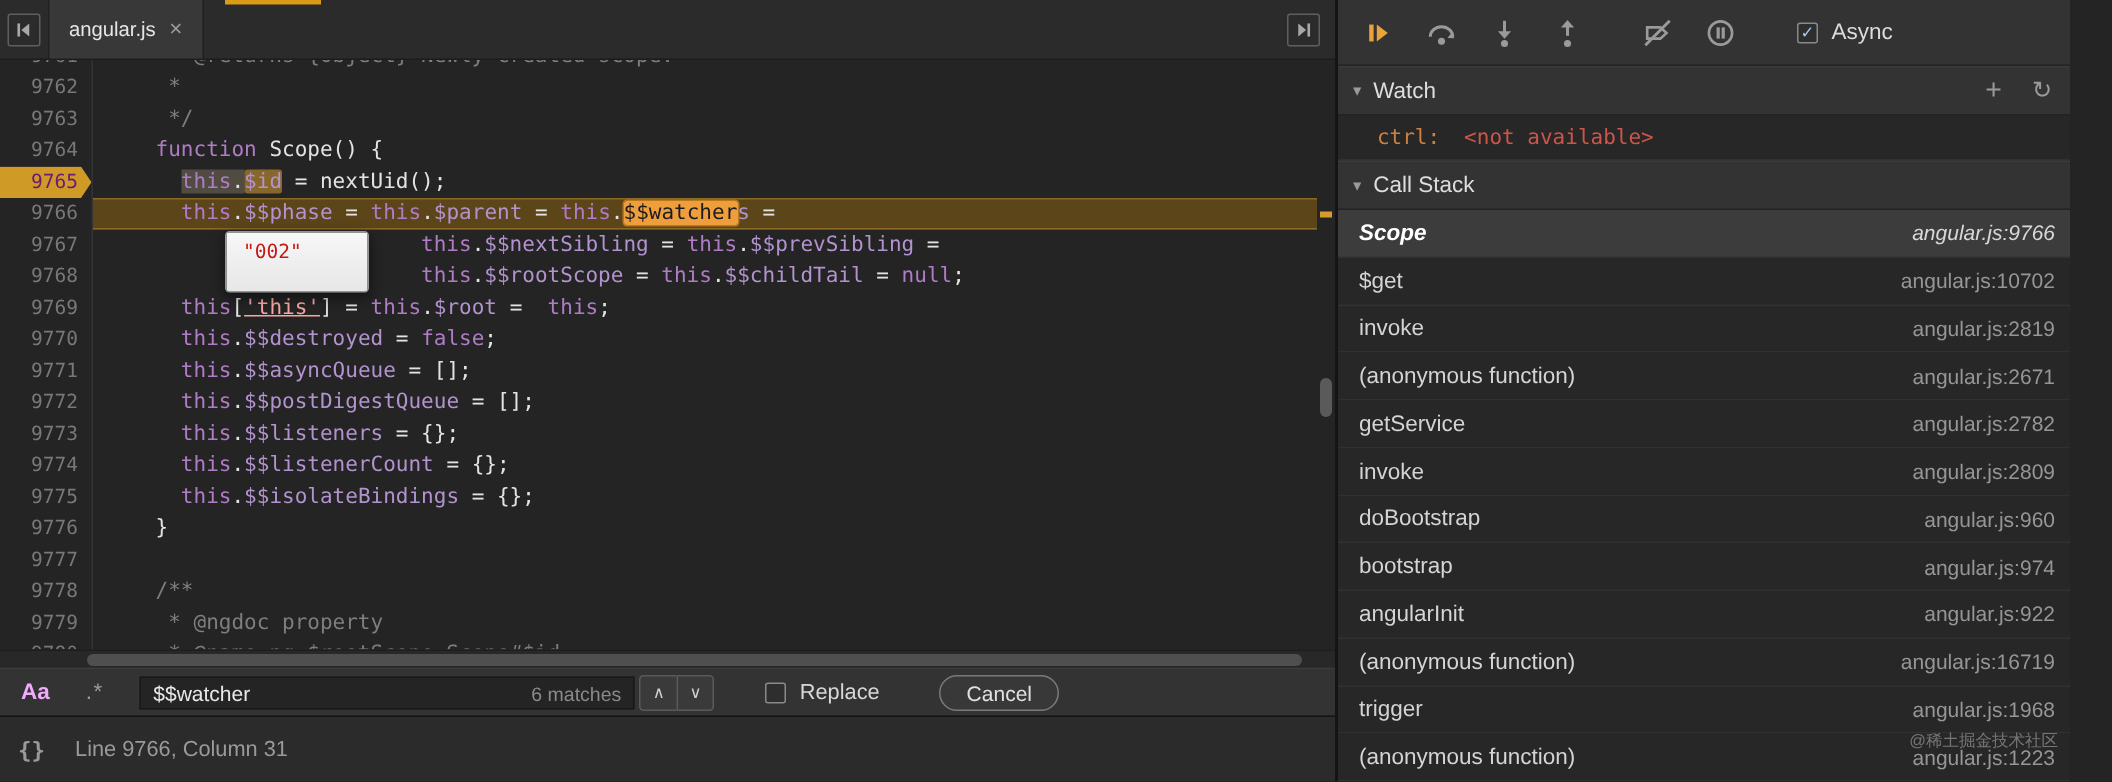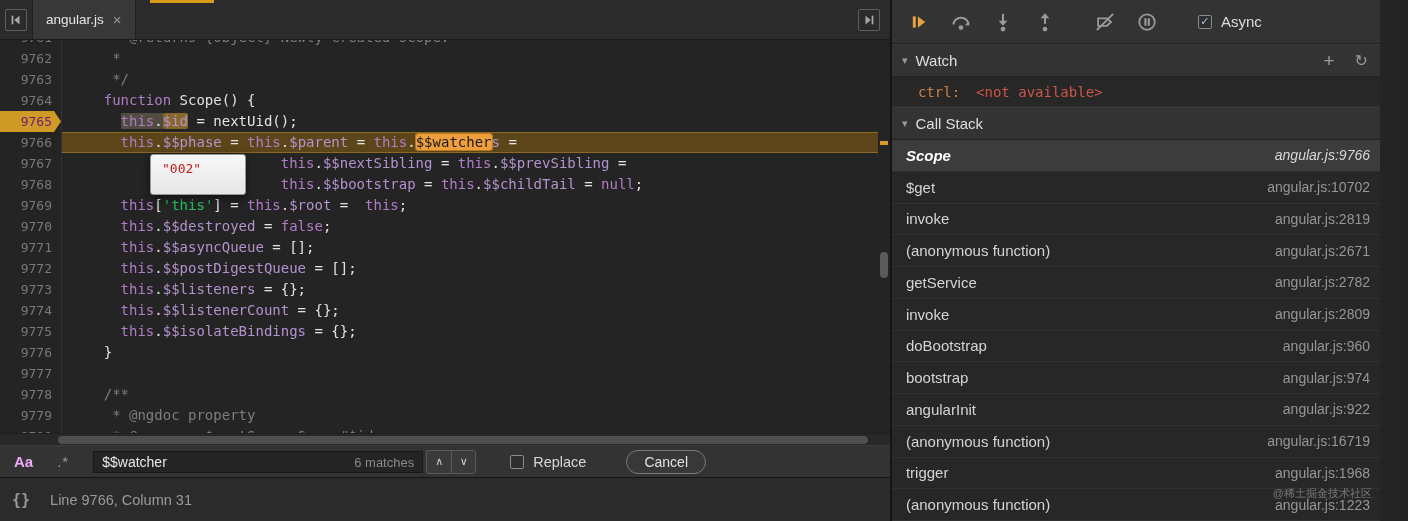--- a/index.html
+++ b/index.html
@@ -29,21 +29,21 @@
            font:13px/21px "DejaVu Sans Mono", monospace; }
   .gline.marked { padding-right:0; }
   .gline.marked span { display:inline-block; width:100%; background:#cf9a26; color:#701a75;
                        clip-path:polygon(0 0, calc(100% - 7px) 0, 100% 50%, calc(100% - 7px) 100%, 0 100%);
                        padding-right:9px; }
   .code { flex:1; padding-left:8px; min-width:0; }
   .cline { height:21px; white-space:pre; font:14px/21px "DejaVu Sans Mono", monospace; }
   .cline.exec { background:#5d451a; box-shadow:inset 0 1px 0 #8d6a23, inset 0 -1px 0 #8d6a23;
                 margin-left:-8px; padding-left:8px; }
   .d { color:#e3e3e3; } .k { color:#b07cc6; } .p { color:#b393cf; }
-  .s { color:#22c55e; } .c { color:#7e7e7e; }
+  .s { color:#fca5a5;text-decoration:underline; } .c { color:#7e7e7e; }
   .m { background:#ef9e3e; color:#1c1c1c; border-radius:2px; box-shadow:0 0 0 1px #b8791a; }
   .hovA { background:#514c41; }
   .hovB { background:#87682a; border-radius:2px; }
 
   .tooltip { position:absolute; left:150px; top:114px; min-width:96px; height:41px;
              background:linear-gradient(#f7f7f7,#e7e7e7); border:1px solid #979797; border-radius:3px;
              box-shadow:0 3px 9px rgba(0,0,0,.55); color:#c41a16;
              font:13px/1 "DejaVu Sans Mono", monospace; padding:7px 11px; z-index:6; }
 
   .vthumb { position:absolute; right:2px; top:212px; width:8px; height:26px; background:#5a5a5a; border-radius:4px; }
@@ -170,21 +170,21 @@
             <div class="gline"><span>9780</span></div>
           </div>
         <div class="code">
             <div class="cline"><span class="c">     * @returns {Object} Newly created scope.</span></div>
             <div class="cline"><span class="c">     *</span></div>
             <div class="cline"><span class="c">     */</span></div>
             <div class="cline"><span class="d">    </span><span class="k">function</span><span class="d"> Scope() {</span></div>
             <div class="cline"><span class="d">      </span><span class="k hovA">this</span><span class="d hovA">.</span><span class="p hovB">$id</span><span class="d"> = nextUid();</span></div>
             <div class="cline exec"><span class="d">      </span><span class="k">this</span><span class="d">.</span><span class="p">$$phase</span><span class="d"> = </span><span class="k">this</span><span class="d">.</span><span class="p">$parent</span><span class="d"> = </span><span class="k">this</span><span class="d">.</span><span class="p m">$$watcher</span><span class="p">s</span><span class="d"> =</span></div>
             <div class="cline"><span class="d">                         </span><span class="k">this</span><span class="d">.</span><span class="p">$$nextSibling</span><span class="d"> = </span><span class="k">this</span><span class="d">.</span><span class="p">$$prevSibling</span><span class="d"> =</span></div>
-            <div class="cline"><span class="d">                         </span><span class="k">this</span><span class="d">.</span><span class="p">$$bootstrap</span><span class="d"> = </span><span class="k">this</span><span class="d">.</span><span class="p">$$childTail</span><span class="d"> = </span><span class="k">null</span><span class="d">;</span></div>
+            <div class="cline"><span class="d">                         </span><span class="k">this</span><span class="d">.</span><span class="p">$$rootScope</span><span class="d"> = </span><span class="k">this</span><span class="d">.</span><span class="p">$$childTail</span><span class="d"> = </span><span class="k">null</span><span class="d">;</span></div>
             <div class="cline"><span class="d">      </span><span class="k">this</span><span class="d">[</span><span class="s">'this'</span><span class="d">] = </span><span class="k">this</span><span class="d">.</span><span class="p">$root</span><span class="d"> =  </span><span class="k">this</span><span class="d">;</span></div>
             <div class="cline"><span class="d">      </span><span class="k">this</span><span class="d">.</span><span class="p">$$destroyed</span><span class="d"> = </span><span class="k">false</span><span class="d">;</span></div>
             <div class="cline"><span class="d">      </span><span class="k">this</span><span class="d">.</span><span class="p">$$asyncQueue</span><span class="d"> = [];</span></div>
             <div class="cline"><span class="d">      </span><span class="k">this</span><span class="d">.</span><span class="p">$$postDigestQueue</span><span class="d"> = [];</span></div>
             <div class="cline"><span class="d">      </span><span class="k">this</span><span class="d">.</span><span class="p">$$listeners</span><span class="d"> = {};</span></div>
             <div class="cline"><span class="d">      </span><span class="k">this</span><span class="d">.</span><span class="p">$$listenerCount</span><span class="d"> = {};</span></div>
             <div class="cline"><span class="d">      </span><span class="k">this</span><span class="d">.</span><span class="p">$$isolateBindings</span><span class="d"> = {};</span></div>
             <div class="cline"><span class="d">    }</span></div>
             <div class="cline"><span class="d"> </span></div>
             <div class="cline"><span class="c">    /**</span></div>

